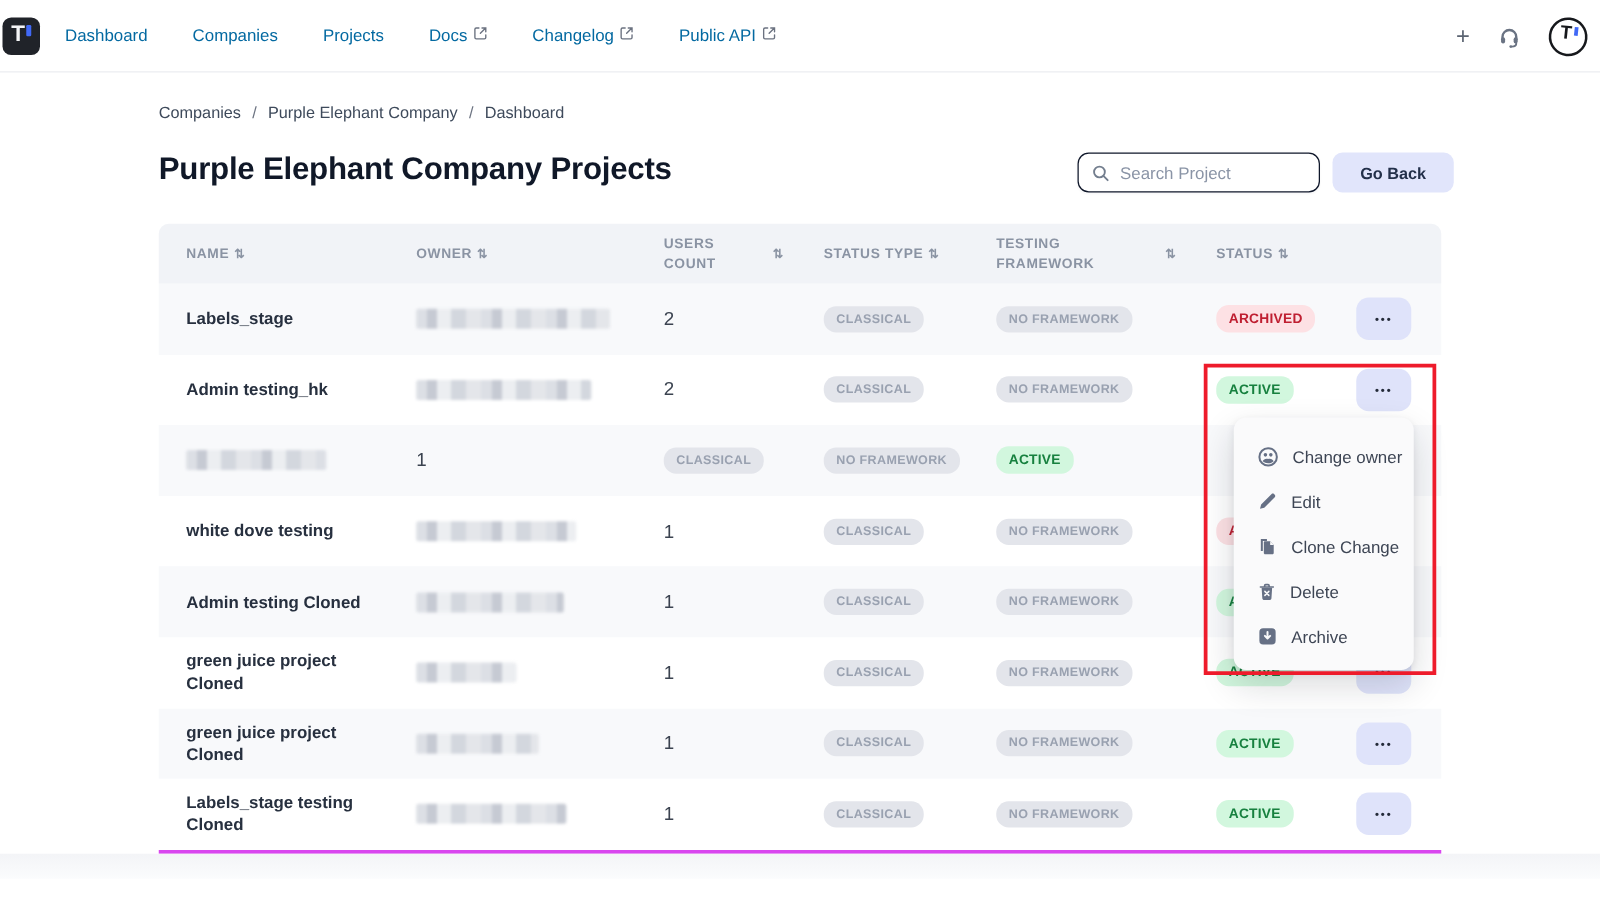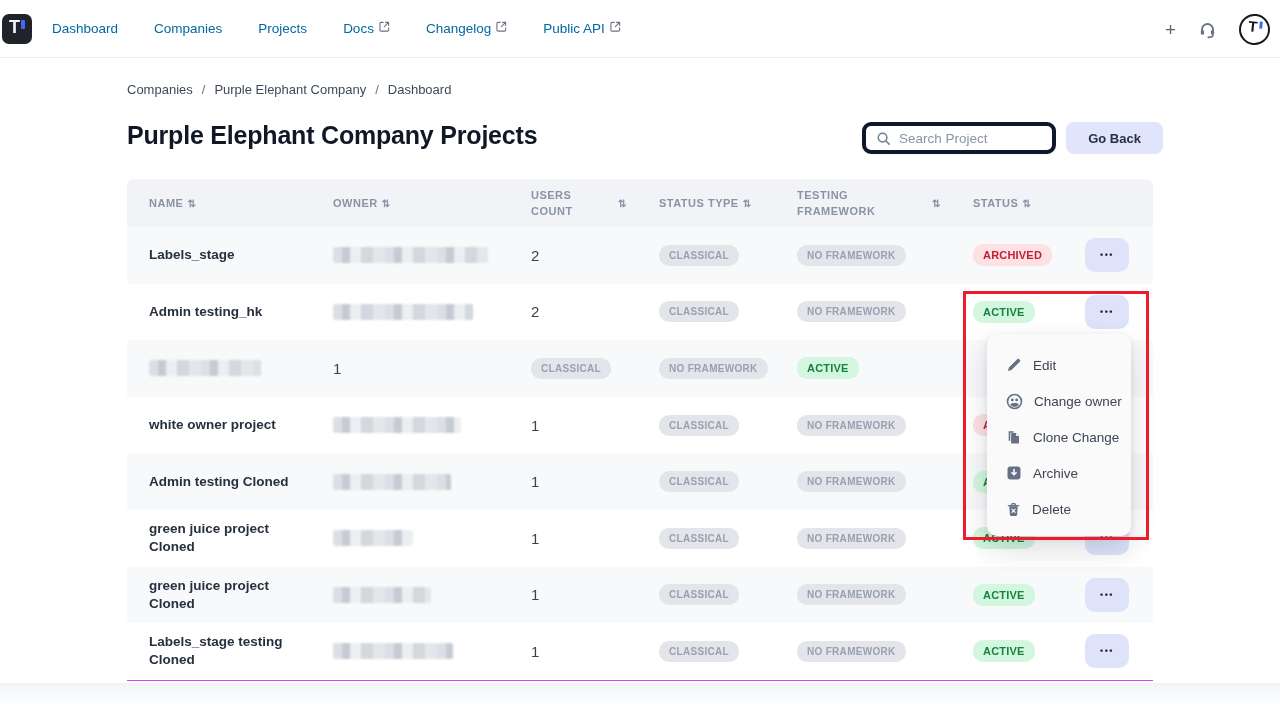--- a/index.html
+++ b/index.html
@@ -25,41 +25,41 @@
   .avatar .a-tick { position:absolute; right:6px; top:5px; width:3px; height:7px; background:#4169f6; }
 
   
   .breadcrumb { position:absolute; left:127px; top:82px; display:flex; gap:9px; align-items:center;
                 font-size:13px; color:#3e4a5b; }
   .crumb { cursor:pointer; }
   .crumb-sep { color:#6b7避280; color:#6b7280; }
   .page-title { position:absolute; left:127px; top:121px; font-size:25px; font-weight:800; color:#101828;
                 letter-spacing:-0.2px; }
   .search-box { position:absolute; left:862px; top:122px; width:194px; height:32px; background:#fff;
-                border:4px solid #0f172a; border-radius:9px; display:flex; align-items:center;
+                border:1px solid #0f172a; border-radius:9px; display:flex; align-items:center;
                 padding:0 10px; gap:8px; box-shadow:0 1px 2px rgba(16,24,40,.04); }
   .search-box input { border:none; outline:none; width:140px; font-size:13.5px; color:#344054;
                       font-family:"Liberation Sans", sans-serif; background:transparent; }
   .search-box input::placeholder { color:#8a94a6; }
   .goback-btn { position:absolute; left:1066px; top:122px; width:97px; height:32px; background:#e1e5fb;
                 border:none; border-radius:8px; font-size:13px; font-weight:700; color:#23304a;
                 cursor:pointer; font-family:"Liberation Sans", sans-serif; }
 
   
   .table { position:absolute; left:127px; top:179px; width:1026px; }
   .t-head { display:grid; grid-template-columns:184px 198px 128px 138px 176px 112px 90px;
             background:#f1f3f7; border-radius:8px 8px 0 0; height:48px; }
   .th { display:flex; align-items:center; padding:0 10px 0 22px; font-size:11px; font-weight:700;
         color:#8a93a3; letter-spacing:.5px; line-height:1.5; }
   .th .sort { font-size:10px; margin-left:4px; color:#8a93a3; cursor:pointer; }
   .th span.lbl { white-space:pre-wrap; }
   .t-row { display:grid; grid-template-columns:184px 198px 128px 138px 176px 112px 90px; height:56.6px; }
   .t-row:nth-child(odd) { background:#f8f9fb; }
   .t-row:nth-child(even) { background:#ffffff; }
-  .t-body { border-bottom:1px solid #d946ef; }
+  .t-body { border-bottom:3px solid #d946ef; }
   .td { display:flex; align-items:center; padding-left:22px; }
   .td.name { font-size:13.5px; font-weight:700; color:#27303f; line-height:1.35; padding-right:12px; }
   .td.users { font-size:15px; color:#3b4350; }
   .td.actions { justify-content:flex-end; padding-right:24px; padding-left:0; }
   .redacted { height:16px; border-radius:2px; filter:blur(1.2px);
               background:repeating-linear-gradient(90deg,#dcdfe5 0 9px,#c6cad3 9px 17px,#eceef1 17px 28px,#d3d7de 28px 40px,#e4e6ea 40px 52px); }
   .pill { font-size:10px; font-weight:700; letter-spacing:.3px; padding:5px 10px; border-radius:10px;
           background:#e3e5eb; color:#99a1b0; white-space:nowrap; }
   .badge { font-size:11px; font-weight:800; letter-spacing:.2px; padding:5px 10px; border-radius:10px; white-space:nowrap; }
   .badge-active { background:#d2f7de; color:#17813f; }
@@ -240,21 +240,21 @@
           </div>
       <div class="td">
             <span class="badge badge-active">ACTIVE</span>
           </div>
       <div class="td actions">
             <button class="dots-btn">•••</button>
           </div>
     </div>
 
     <div class="t-row">
-      <div class="td name">white owner project</div>
+      <div class="td name">white dove testing</div>
       <div class="td">
             <div class="redacted" style="width: 128px;"></div>
           </div>
       <div class="td users">1</div>
       <div class="td">
             <span class="pill">CLASSICAL</span>
           </div>
       <div class="td">
             <span class="pill">NO FRAMEWORK</span>
           </div>
@@ -342,56 +342,56 @@
             <span class="badge badge-active">ACTIVE</span>
           </div>
       <div class="td actions">
             <button class="dots-btn">•••</button>
           </div>
     </div>
   </div>
   </div>
 
   <div class="ctx-menu">
-    <div class="ctx-item">
-      <svg viewBox="0 0 16 16" width="16" height="16">
-          <path d="M2 14l.9-3.4 8.4-8.4c.5-.5 1.4-.5 1.9 0l.6.6c.5.5.5 1.4 0 1.9l-8.4 8.4L2 14z" fill="#667085"></path>
-        </svg>
-      <span>Edit</span>
-    </div>
     <div class="ctx-item">
       <svg viewBox="0 0 18 18" width="17" height="17">
           <circle cx="9" cy="9" r="7.4" fill="none" stroke="#667085" stroke-width="1.7"></circle>
           <circle cx="6.7" cy="7.3" r="1.5" fill="#667085"></circle>
           <circle cx="11.3" cy="7.3" r="1.5" fill="#667085"></circle>
           <path d="M4.3 12.8c.7-1.5 2-2.3 3.3-2.3.6 0 1.1.1 1.4.3.3-.2.8-.3 1.4-.3 1.3 0 2.6.8 3.3 2.3a7.4 7.4 0 0 1-9.4 0z" fill="#667085"></path>
         </svg>
       <span>Change owner</span>
     </div>
     <div class="ctx-item">
+      <svg viewBox="0 0 16 16" width="16" height="16">
+          <path d="M2 14l.9-3.4 8.4-8.4c.5-.5 1.4-.5 1.9 0l.6.6c.5.5.5 1.4 0 1.9l-8.4 8.4L2 14z" fill="#667085"></path>
+        </svg>
+      <span>Edit</span>
+    </div>
+    <div class="ctx-item">
       <svg viewBox="0 0 18 18" width="16" height="16">
           <path d="M3 2.5h5.5v1.8H4.8v9H3v-10.8z" fill="#667085"></path>
           <path d="M6.8 4.6h4.6l3.2 3.2v7.3c0 .6-.5 1.1-1.1 1.1H6.8c-.6 0-1.1-.5-1.1-1.1V5.7c0-.6.5-1.1 1.1-1.1z" fill="#667085"></path>
           <path d="M11.4 4.6l3.2 3.2h-3.2V4.6z" fill="#fafafb"></path>
         </svg>
       <span>Clone Change</span>
     </div>
     <div class="ctx-item">
-      <svg viewBox="0 0 16 16" width="16" height="16">
-          <rect x="1.5" y="1.5" width="13" height="13" rx="3" fill="#667085"></rect>
-          <path d="M8 4.6v5M5.9 7.7L8 9.8l2.1-2.1" stroke="#fafafb" stroke-width="1.6" fill="none" stroke-linecap="round" stroke-linejoin="round"></path>
-        </svg>
-      <span>Archive</span>
-    </div>
-    <div class="ctx-item">
       <svg viewBox="0 0 16 16" width="15" height="15">
           <path d="M2.5 3.8h11M6.1 3.8V2.7c0-.5.4-.9.9-.9h2c.5 0 .9.4.9.9v1.1" stroke="#667085" stroke-width="1.4" fill="none" stroke-linecap="round"></path>
           <path d="M3.5 4.4h9l-.6 9c-.1.9-.8 1.6-1.6 1.6H5.7c-.8 0-1.5-.7-1.6-1.6l-.6-9z" fill="#667085"></path>
           <path d="M6.3 7.6l3.4 3.4M9.7 7.6l-3.4 3.4" stroke="#fafafb" stroke-width="1.3" stroke-linecap="round"></path>
         </svg>
       <span>Delete</span>
     </div>
+    <div class="ctx-item">
+      <svg viewBox="0 0 16 16" width="16" height="16">
+          <rect x="1.5" y="1.5" width="13" height="13" rx="3" fill="#667085"></rect>
+          <path d="M8 4.6v5M5.9 7.7L8 9.8l2.1-2.1" stroke="#fafafb" stroke-width="1.6" fill="none" stroke-linecap="round" stroke-linejoin="round"></path>
+        </svg>
+      <span>Archive</span>
+    </div>
   </div>
 
   <div class="red-rect"></div>
 
   <div class="footer-band"></div>
 </div>
 
 </body></html>

